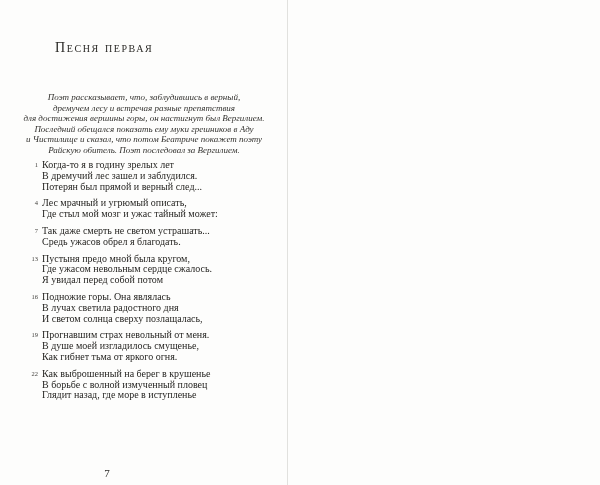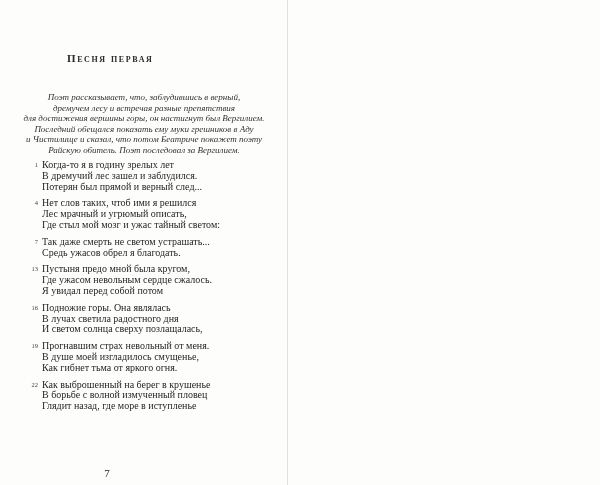--- a/index.html
+++ b/index.html
@@ -10,22 +10,22 @@
     color:#1e1d1b;
     -webkit-font-smoothing:antialiased;
   }
   .spread{position:absolute;inset:0;}
   .page{position:absolute;top:0;bottom:0;}
   .page-left{left:0;width:287px;}
   .page-right{left:288px;right:0;}
   .divider{position:absolute;left:287px;top:0;bottom:0;width:1px;background:#e1e1de;}
 
   .title{
-    position:absolute;left:55px;top:40px;margin:12px;
-    font-size:11px;font-weight:bold;
+    position:absolute;left:55px;top:40px;margin:0;
+    font-size:14px;font-weight:normal;
     font-variant:small-caps;letter-spacing:1.6px;color:#2b2a27;
   }
   .intro{
     position:absolute;left:16px;top:92px;width:256px;
     text-align:center;font-style:italic;font-size:9px;line-height:10.5px;color:#32312e;
   }
   .verses{
     position:absolute;font-size:10px;line-height:10.8px;color:#201f1c;font-family:Liberation Serif, serif;
   }
   .verses-left{left:42px;top:160px;width:230px;}
@@ -68,23 +68,22 @@
 
         <div class="stanza">
           <span class="lnum">1</span>
           <div class="vline">Когда-то я в годину зрелых лет</div>
           <div class="vline">В дремучий лес зашел и заблудился.</div>
           <div class="vline">Потерян был прямой и верный след...</div>
         </div>
 
         <div class="stanza">
           <span class="lnum">4</span>
-          <div class="vline">Нет слов таких, чтоб ими я решился</div>
           <div class="vline">Лес мрачный и угрюмый описать,</div>
-          <div class="vline">Где стыл мой мозг и ужас тайный светом:</div>
+          <div class="vline">Где стыл мой мозг и ужас тайный может:</div>
         </div>
 
         <div class="stanza">
           <span class="lnum">7</span>
           <div class="vline">Так даже смерть не светом устрашать...</div>
           <div class="vline">Средь ужасов обрел я благодать.</div>
         </div>
 
 
         <div class="stanza">

